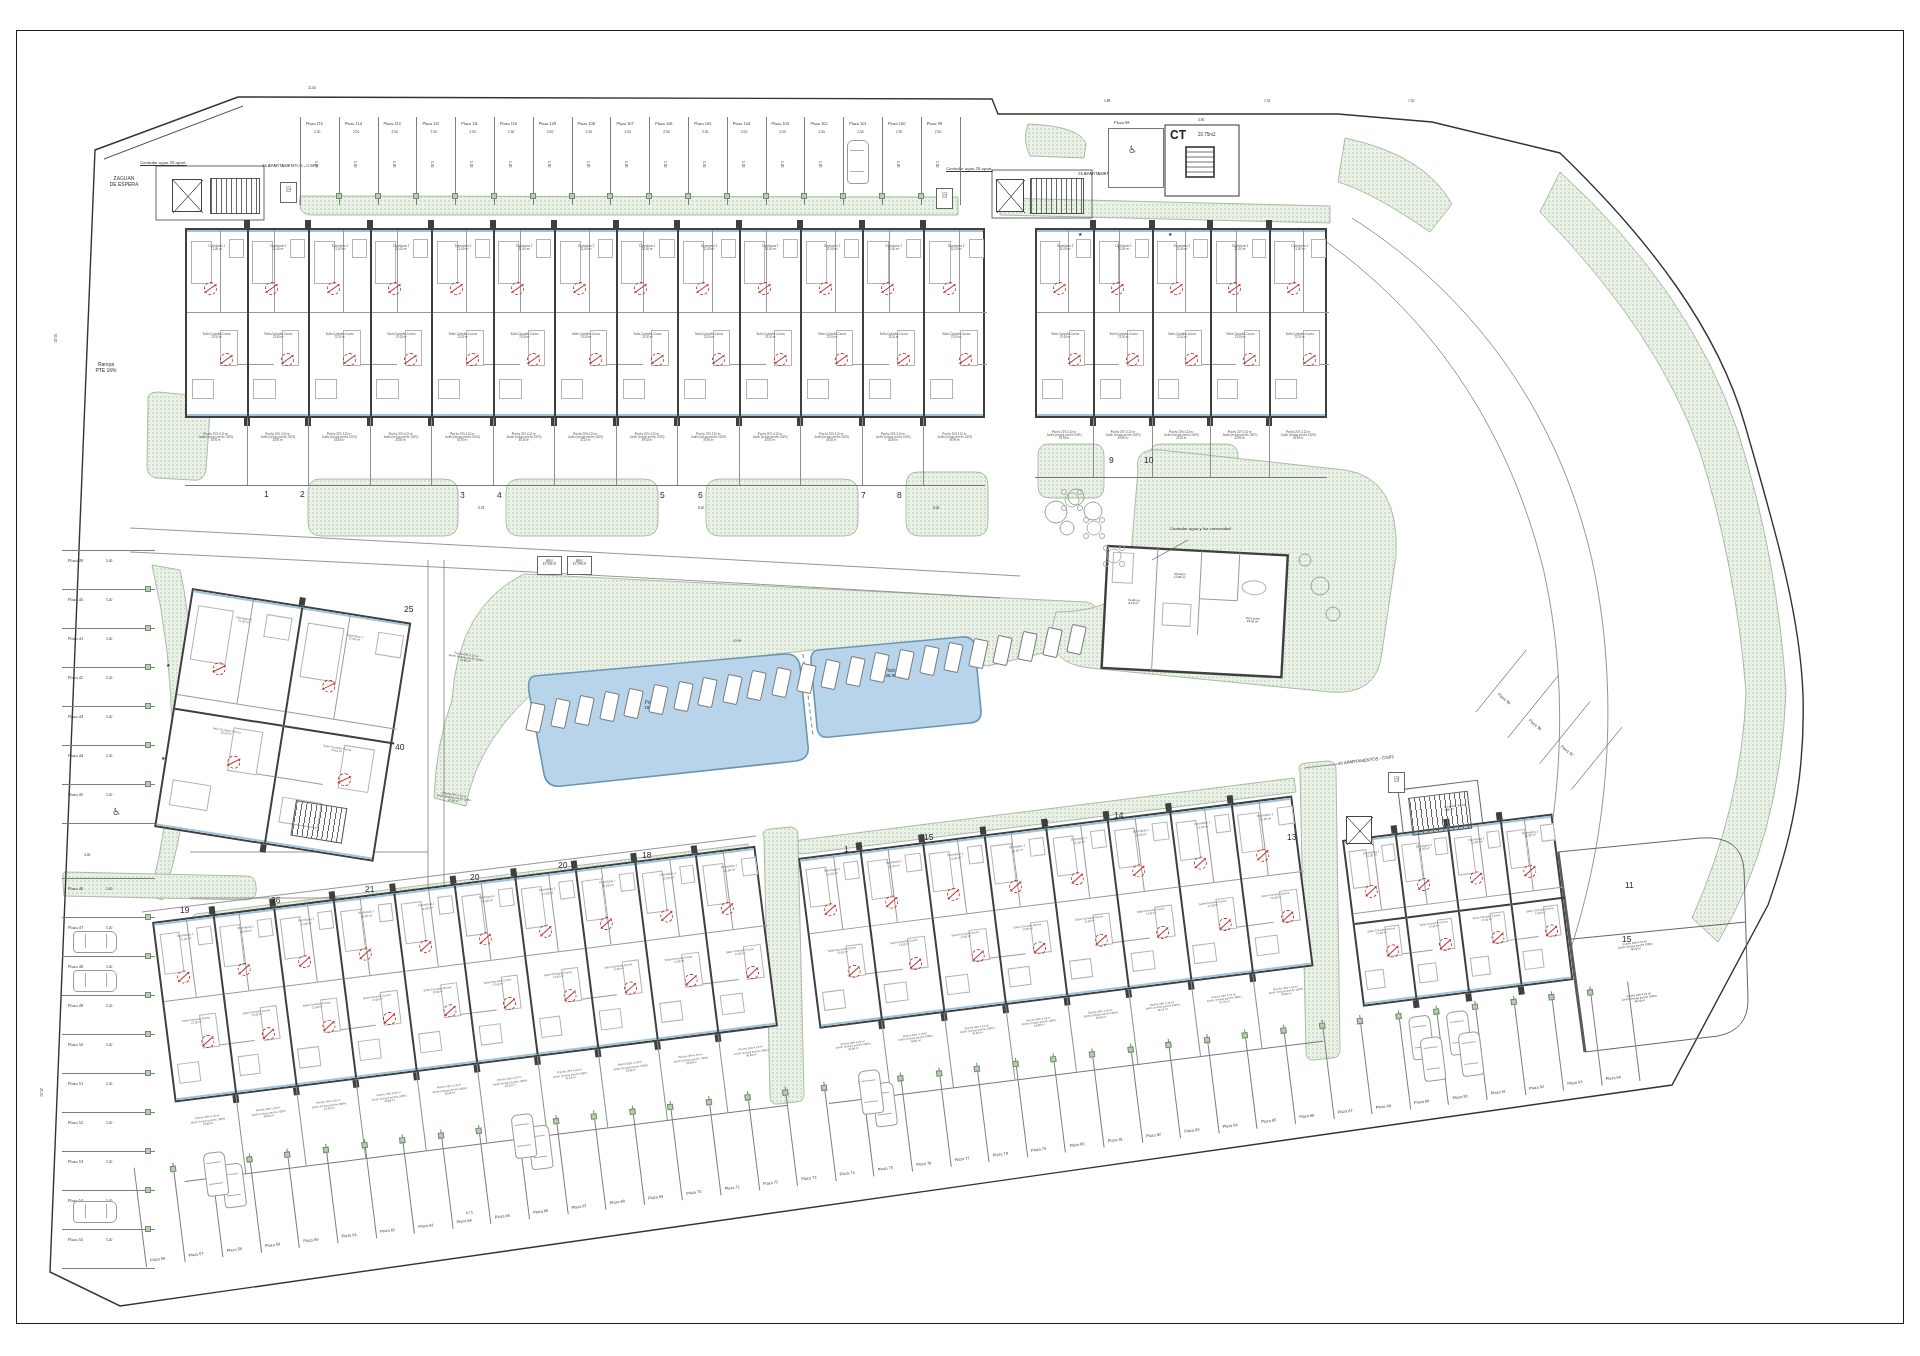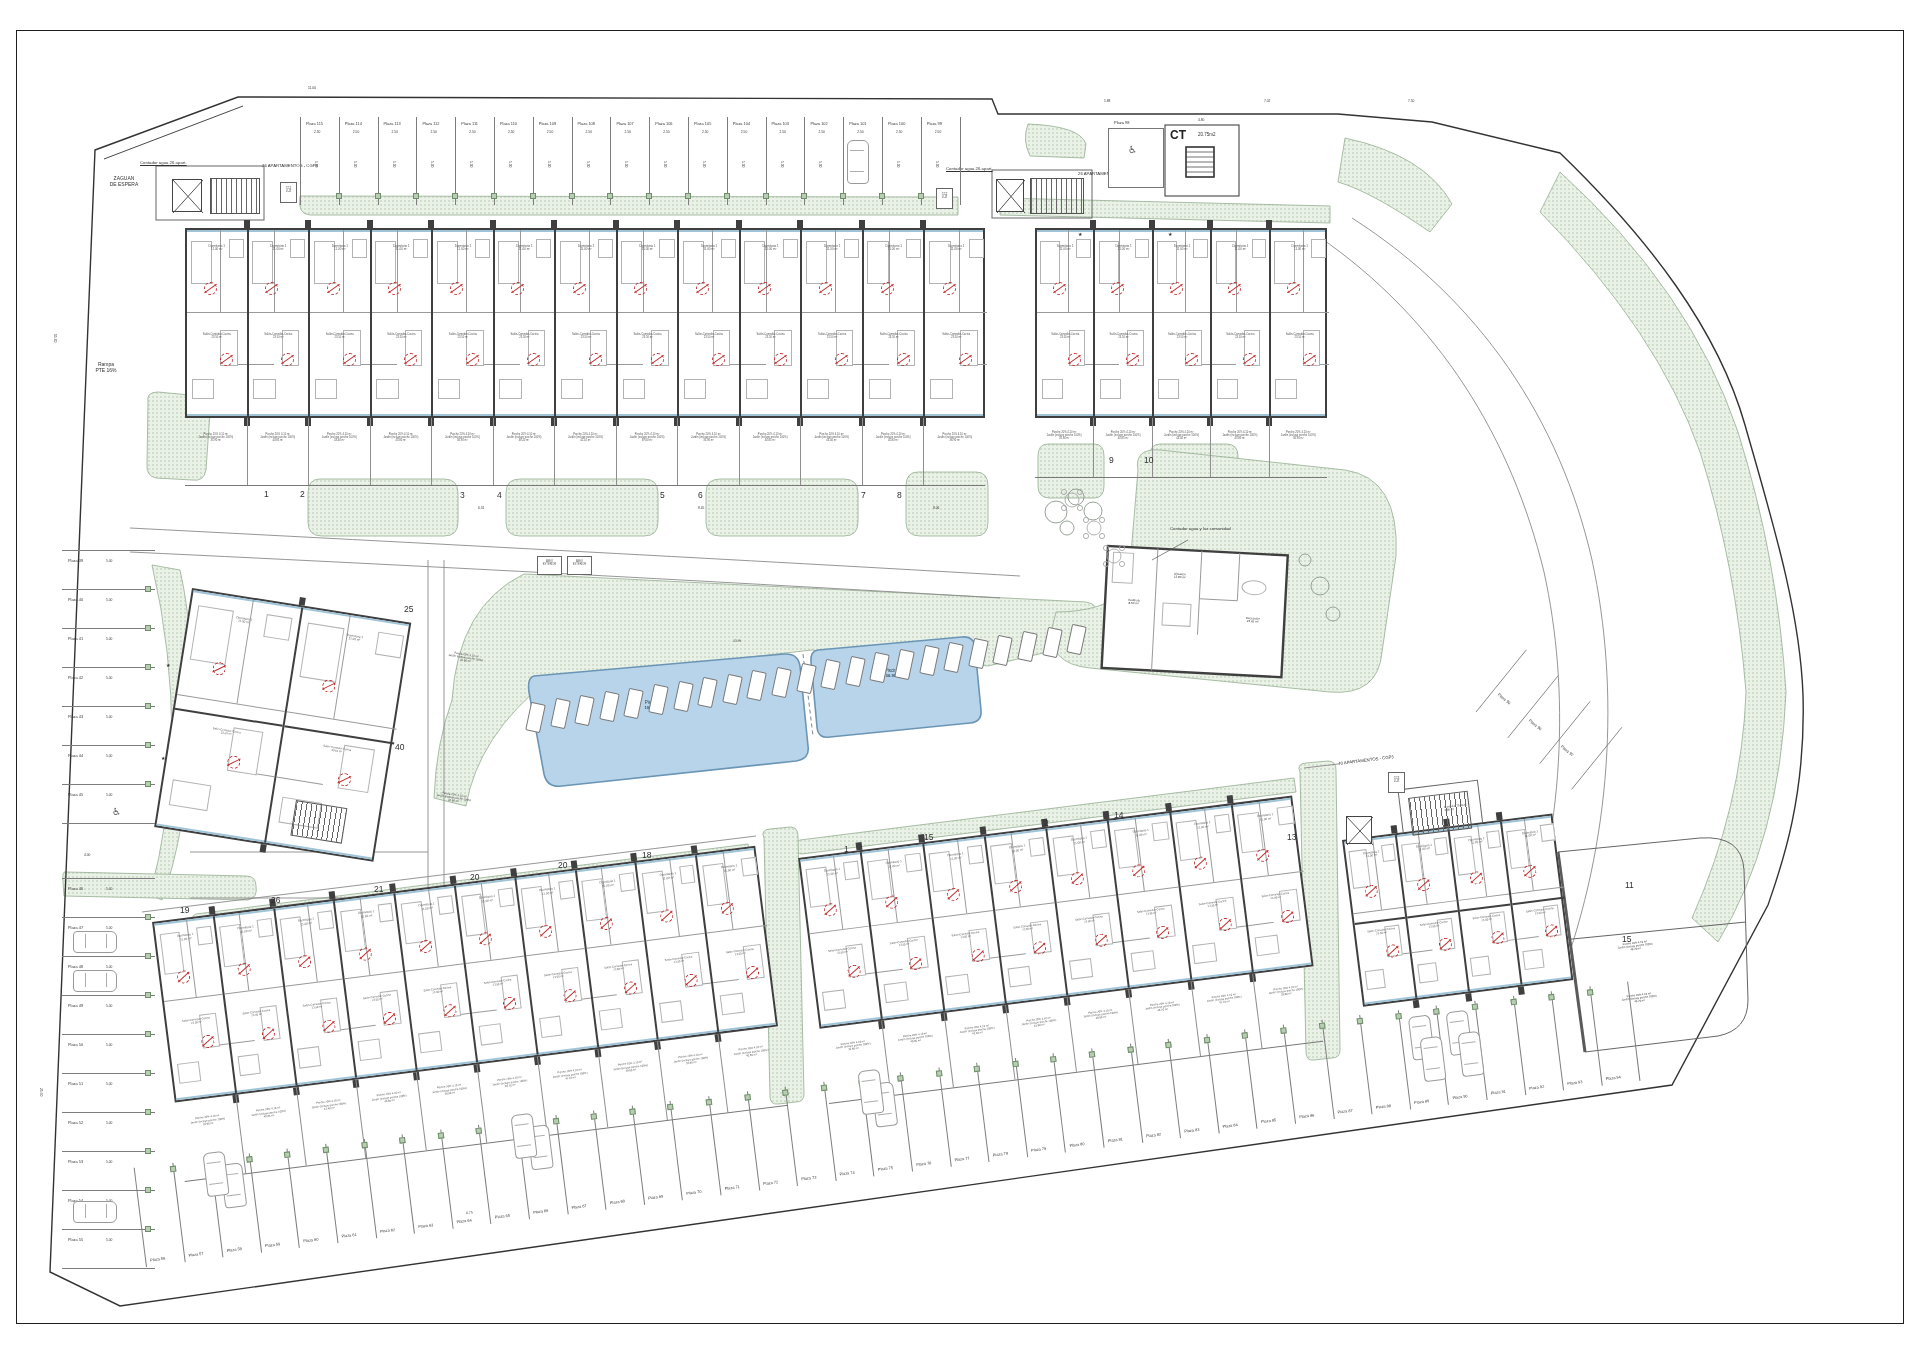--- a/index.html
+++ b/index.html
@@ -1336,21 +1336,21 @@
         <div class="numlbl" style="left: 1625px; top: 880px;">11</div>
         <div class="numlbl" style="left: 1622px; top: 934px;">15</div>
         <div class="numlbl" style="left: 1239px; top: 832px; margin-left: 48px;">13</div>
         <div class="numlbl" style="left: 1114px; top: 810px;">14</div>
         <div class="numlbl" style="left: 1044px; top: 818px;">2</div>
         <div class="numlbl" style="left: 924px; top: 832px;">15</div>
         <div class="numlbl" style="left: 844px; top: 844px;">1</div>
         <div class="numlbl" style="left: 642px; top: 850px;">18</div>
         <div class="numlbl" style="left: 558px; top: 860px;">20</div>
         <div class="numlbl" style="left: 470px; top: 872px;">20</div>
-        <div class="numlbl" style="left: 374px; top: 884px;">21</div>
+        <div class="numlbl" style="left: 365px; top: 884px;">21</div>
         <div class="numlbl" style="left: 271px; top: 895px;">26</div>
         <div class="numlbl" style="left: 180px; top: 905px;">19</div>
         <div class="numlbl" style="left: 395px; top: 742px;">40</div>
         <div class="numlbl" style="left: 404px; top: 604px;">25</div>
         <div class="lbl ctr" style="left: 432px; top: 648px; width: 70px; font-size: 2.7px; transform: rotate(9deg);">Porche 20% 4.10 m²
 Jardín (incluye porche 100%)
 36.90 m²</div>
         <div class="lbl ctr" style="left: 420px; top: 788px; width: 70px; font-size: 2.7px; transform: rotate(9deg);">Porche 20% 4.10 m²
 Jardín (incluye porche 100%)
 35.90 m²</div>

